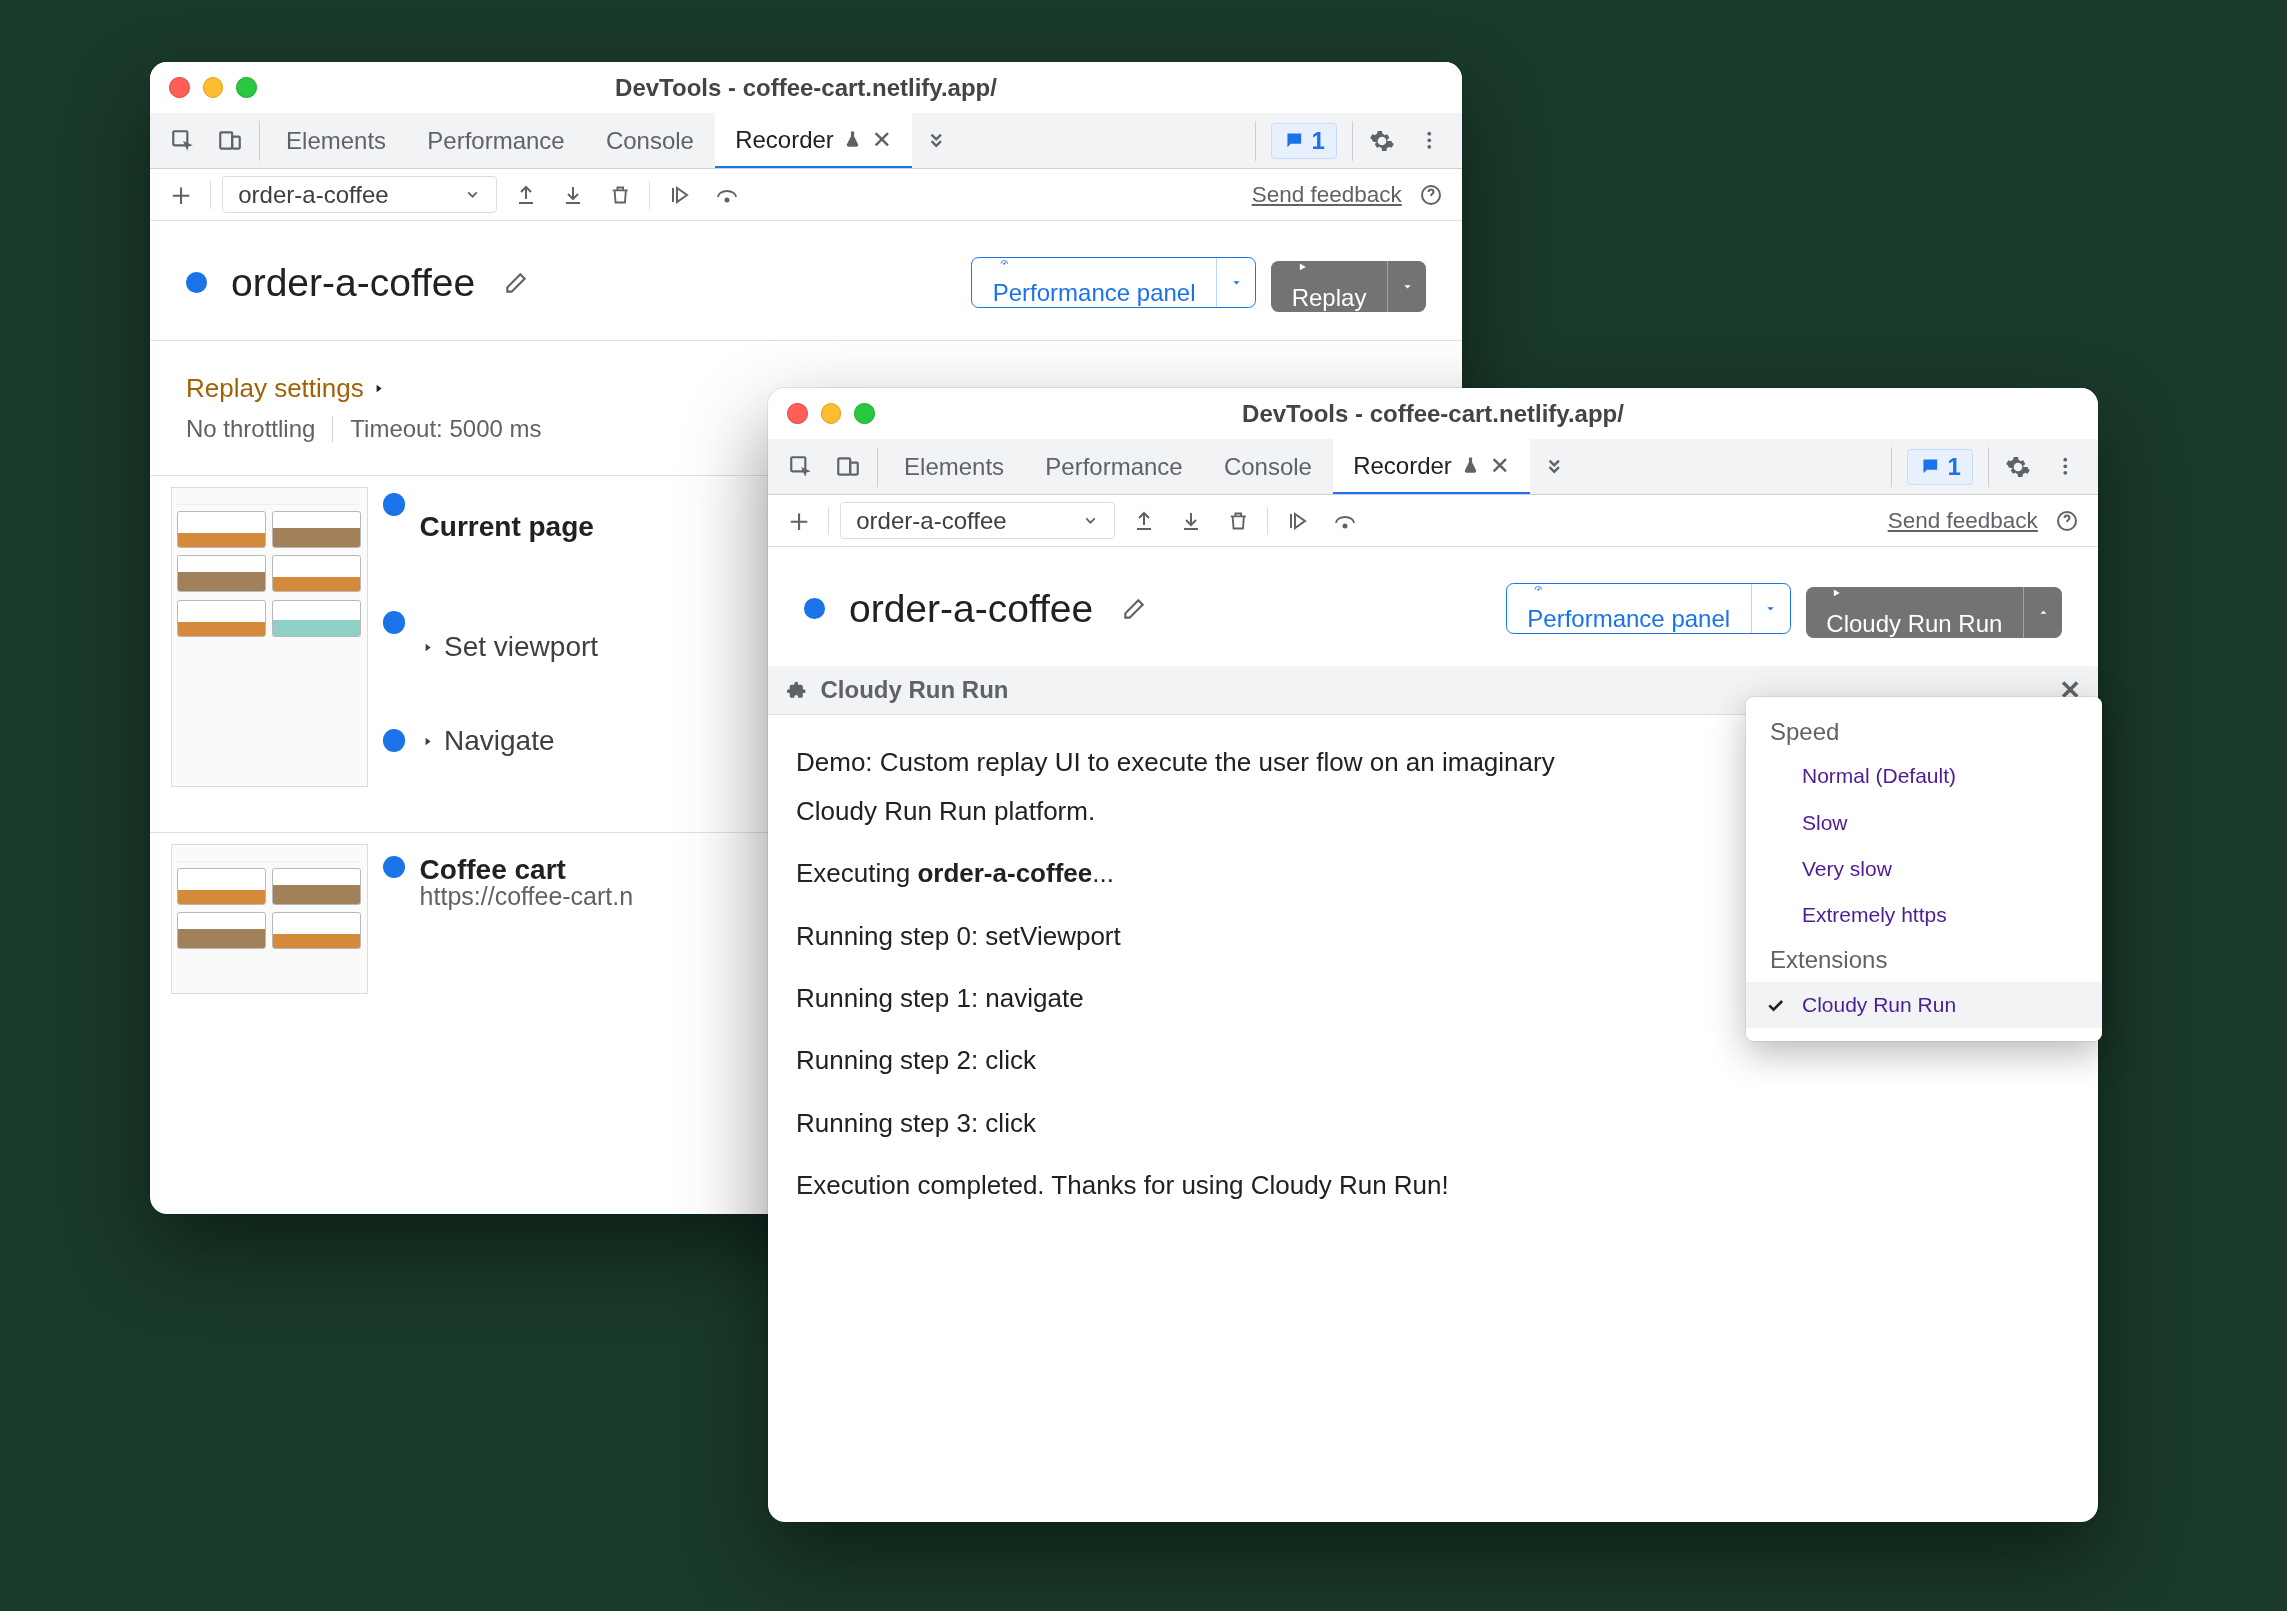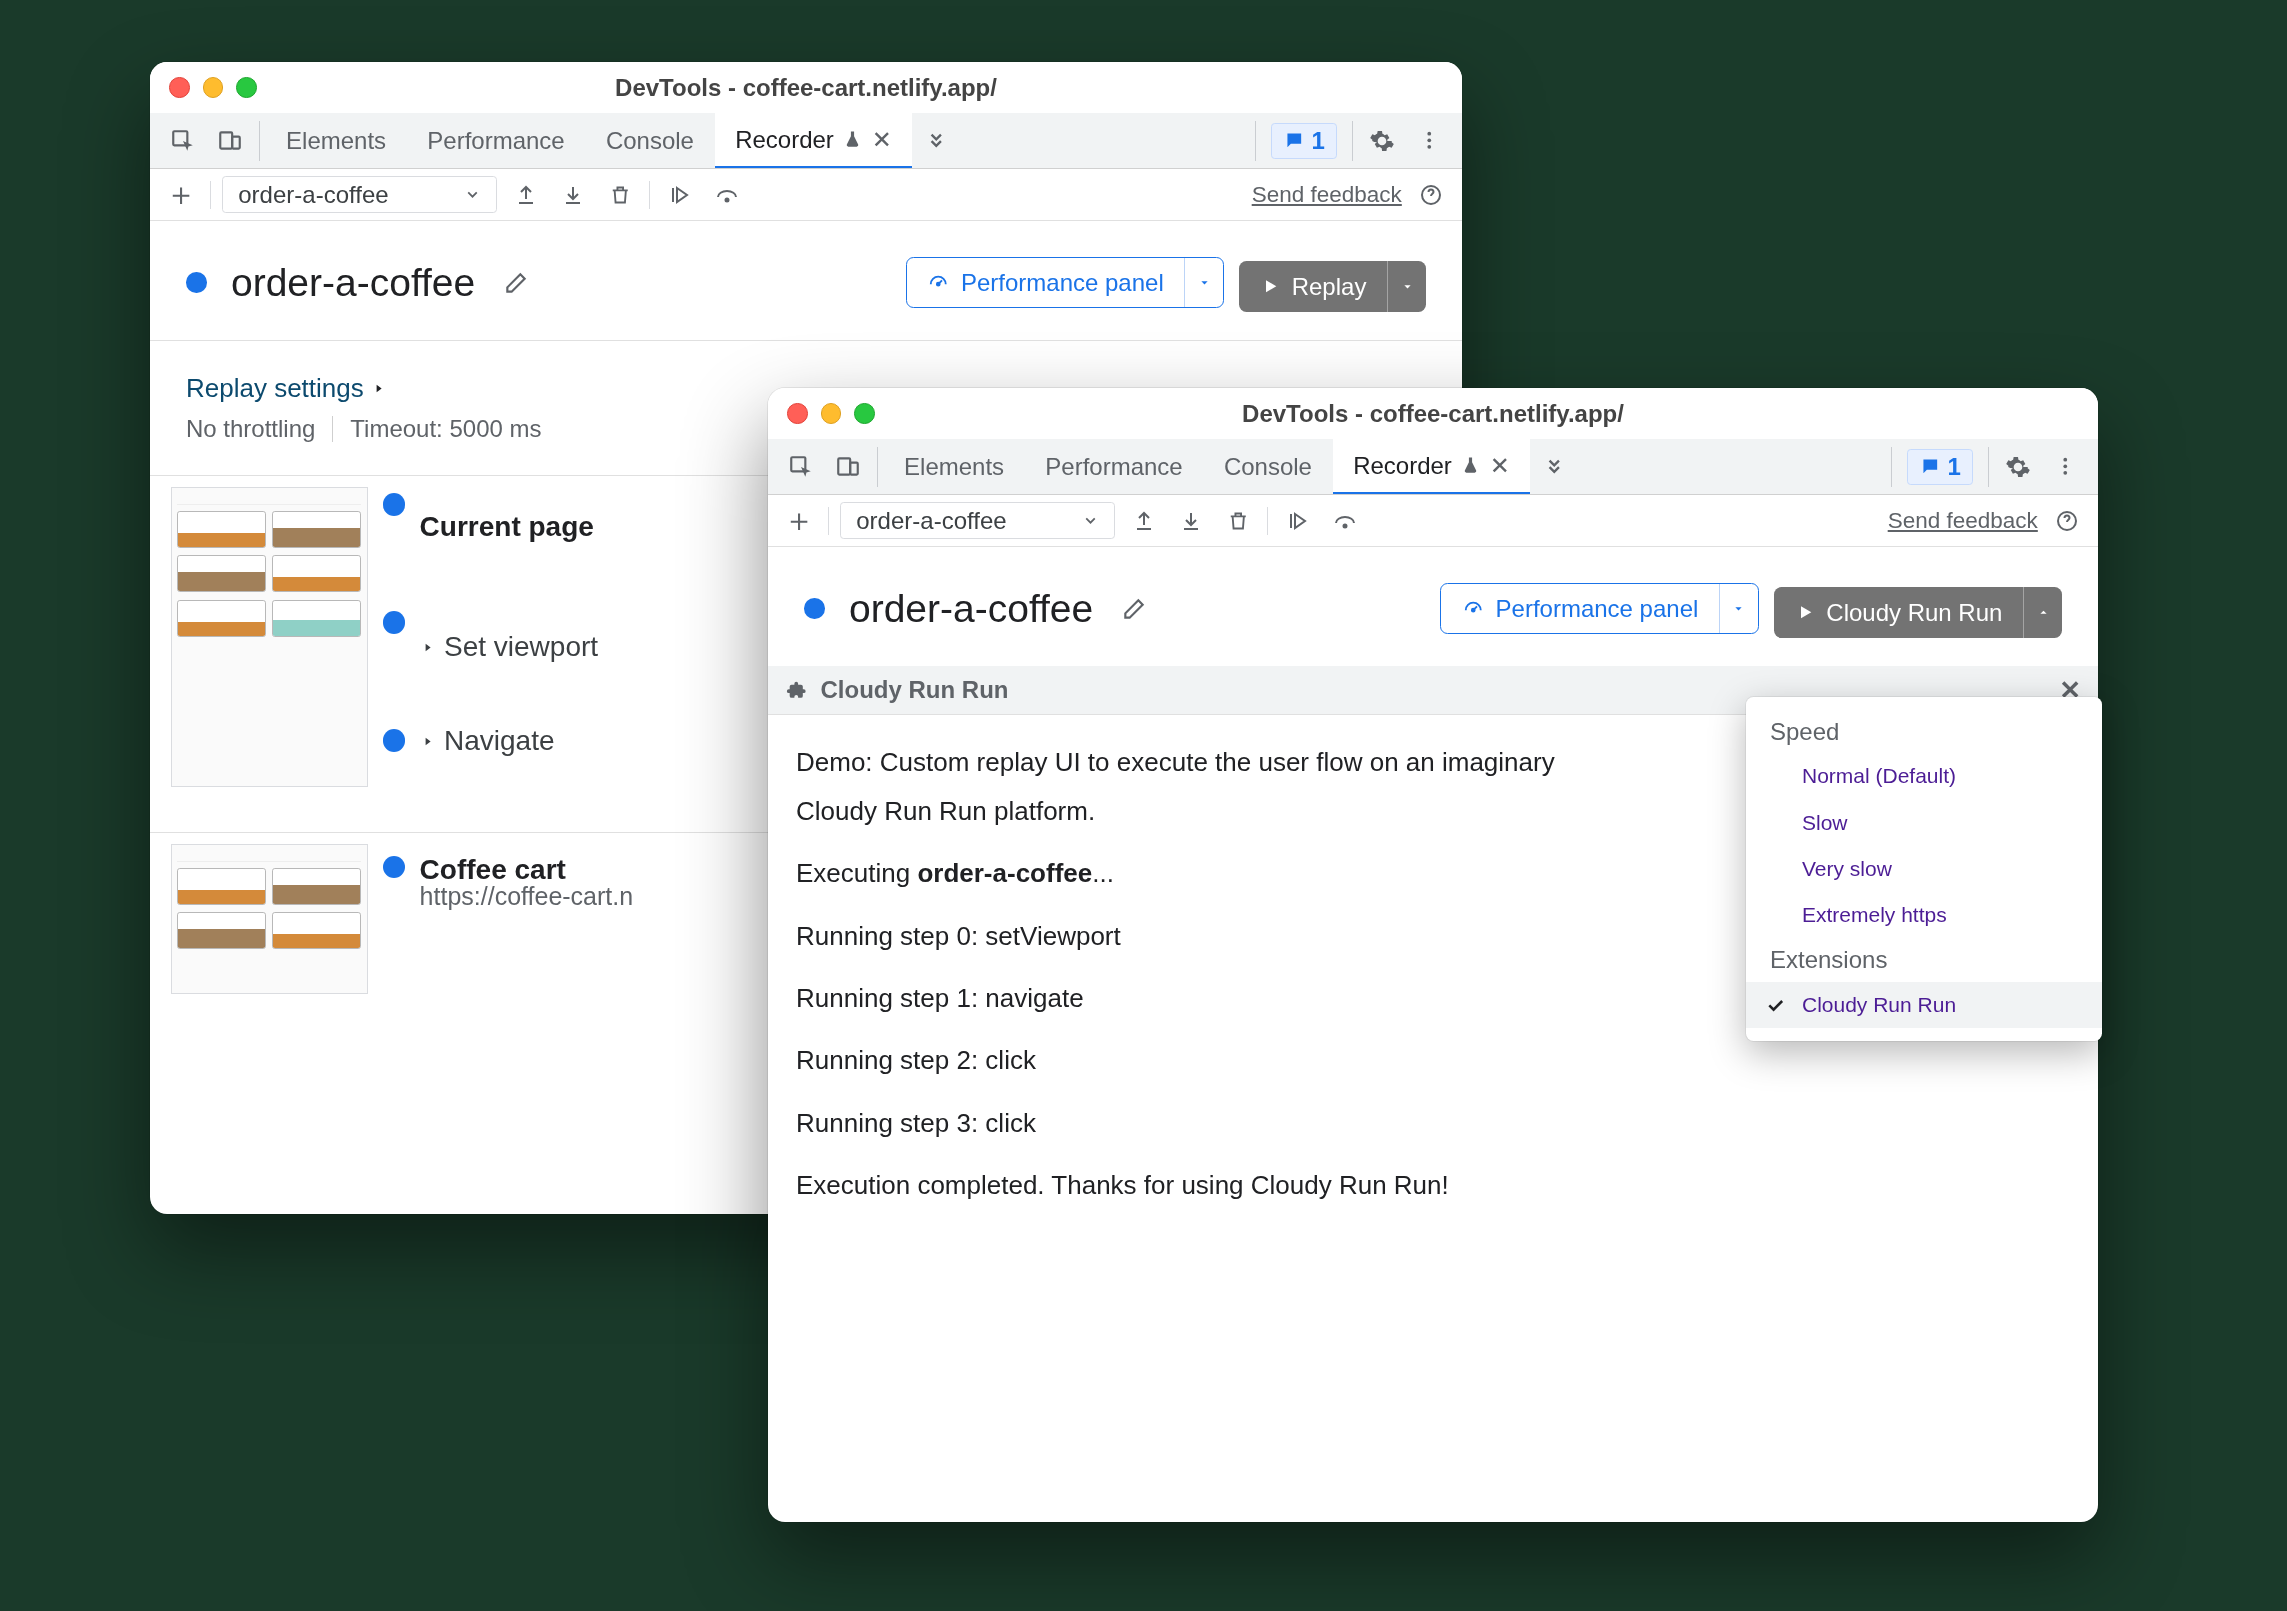--- a/index.html
+++ b/index.html
@@ -47,29 +47,29 @@
   .toolbar { height: 52px; border-bottom: 0.9px solid #e0e0e0; display: flex; align-items: center; padding: 0 13px; gap: 11.2px; }
   .toolbar .select { border: 0.9px solid #dadce0; height: 37px; display: flex; align-items: center; padding: 0 15px; gap: 75px; border-radius: 3.7px; color: #3c4043; background:#fff; }
   .tool-icon { width: 36px; height: 36px; display: flex; align-items: center; justify-content: center; color: #5f6368; }
   .toolbar .spacer { flex: 1; }
   .feedback { color: #5f6368; font-size: 22.5px; text-decoration: underline; }
 
   .header-row { padding: 32px 36px 28px 36px; display: flex; align-items: center; gap: 15px; }
   .rec-dot { width: 20.6px; height: 20.6px; border-radius: 50%; background: #1a73e8; }
   .rec-title { font-size: 39px; color: #202124; margin: 0 7.5px 0 9.4px; }
   .dropdown-btn { display: flex; align-items: stretch; height: 51px; border-radius: 7.5px; overflow: hidden; }
-  .dropdown-btn .main { display: flex; align-items: center; padding: 0 20.6px; gap: 11.2px; }
+  .dropdown-btn .main { display: flex; align-items: flex-start; padding: 0 20.6px; gap: 11.2px; flex-direction: column; }
   .dropdown-btn .caret { width: 39px; display: flex; align-items: center; justify-content: center; border-left: 0.9px solid rgba(0,0,0,.15); }
   .dropdown-btn.outline { border: 0.9px solid #1a73e8; color: #1a73e8; background:#fff; }
   .dropdown-btn.outline .caret { border-left-color: #bcd4f7; }
   .dropdown-btn.primary { background: #737373; color: #fff; margin-top: 8px; }
   .dropdown-btn.primary .caret { border-left-color: rgba(255,255,255,.35); }
 
   .section { border-top: 0.9px solid #e0e0e0; padding: 32px 36px; }
-  .section-title { display: flex; align-items: center; font-size: 26px; font-weight: 500; color:#0c4a6e; gap: 7.5px; }
+  .section-title { display: flex; align-items: center; font-size: 26px; font-weight: 500; color:#a16207; gap: 7.5px; }
   .section-sub { color: #5f6368; margin-top: 11.2px; display: flex; align-items: center; gap: 17px; }
   .vdiv { width: 0.9px; height: 26px; background: #cfcfcf; }
 
   .timeline { border-top: 0.9px solid #e0e0e0; padding: 0; }
   .tl-row { display: flex; align-items: flex-start; min-height: 112px; position:relative; }
   .thumb { width: 197px; margin: 11.2px 0 11.2px 20.6px; border: 0.9px solid #dadce0; background: #fafafa; padding: 5.6px; }
   .thumb .row6 { display: flex; gap: 5.6px; }
   .mug { flex:1; height: 37px; border: 0.9px solid #b8b8b8; border-radius: 2.8px; position: relative; background:#fff; overflow:hidden; }
   .mug::after { content:""; position:absolute; left:0; right:0; bottom:0; height:40%; background:#d48a3a; }
   .mug.half::after { height:55%; background:#a1805a; }

